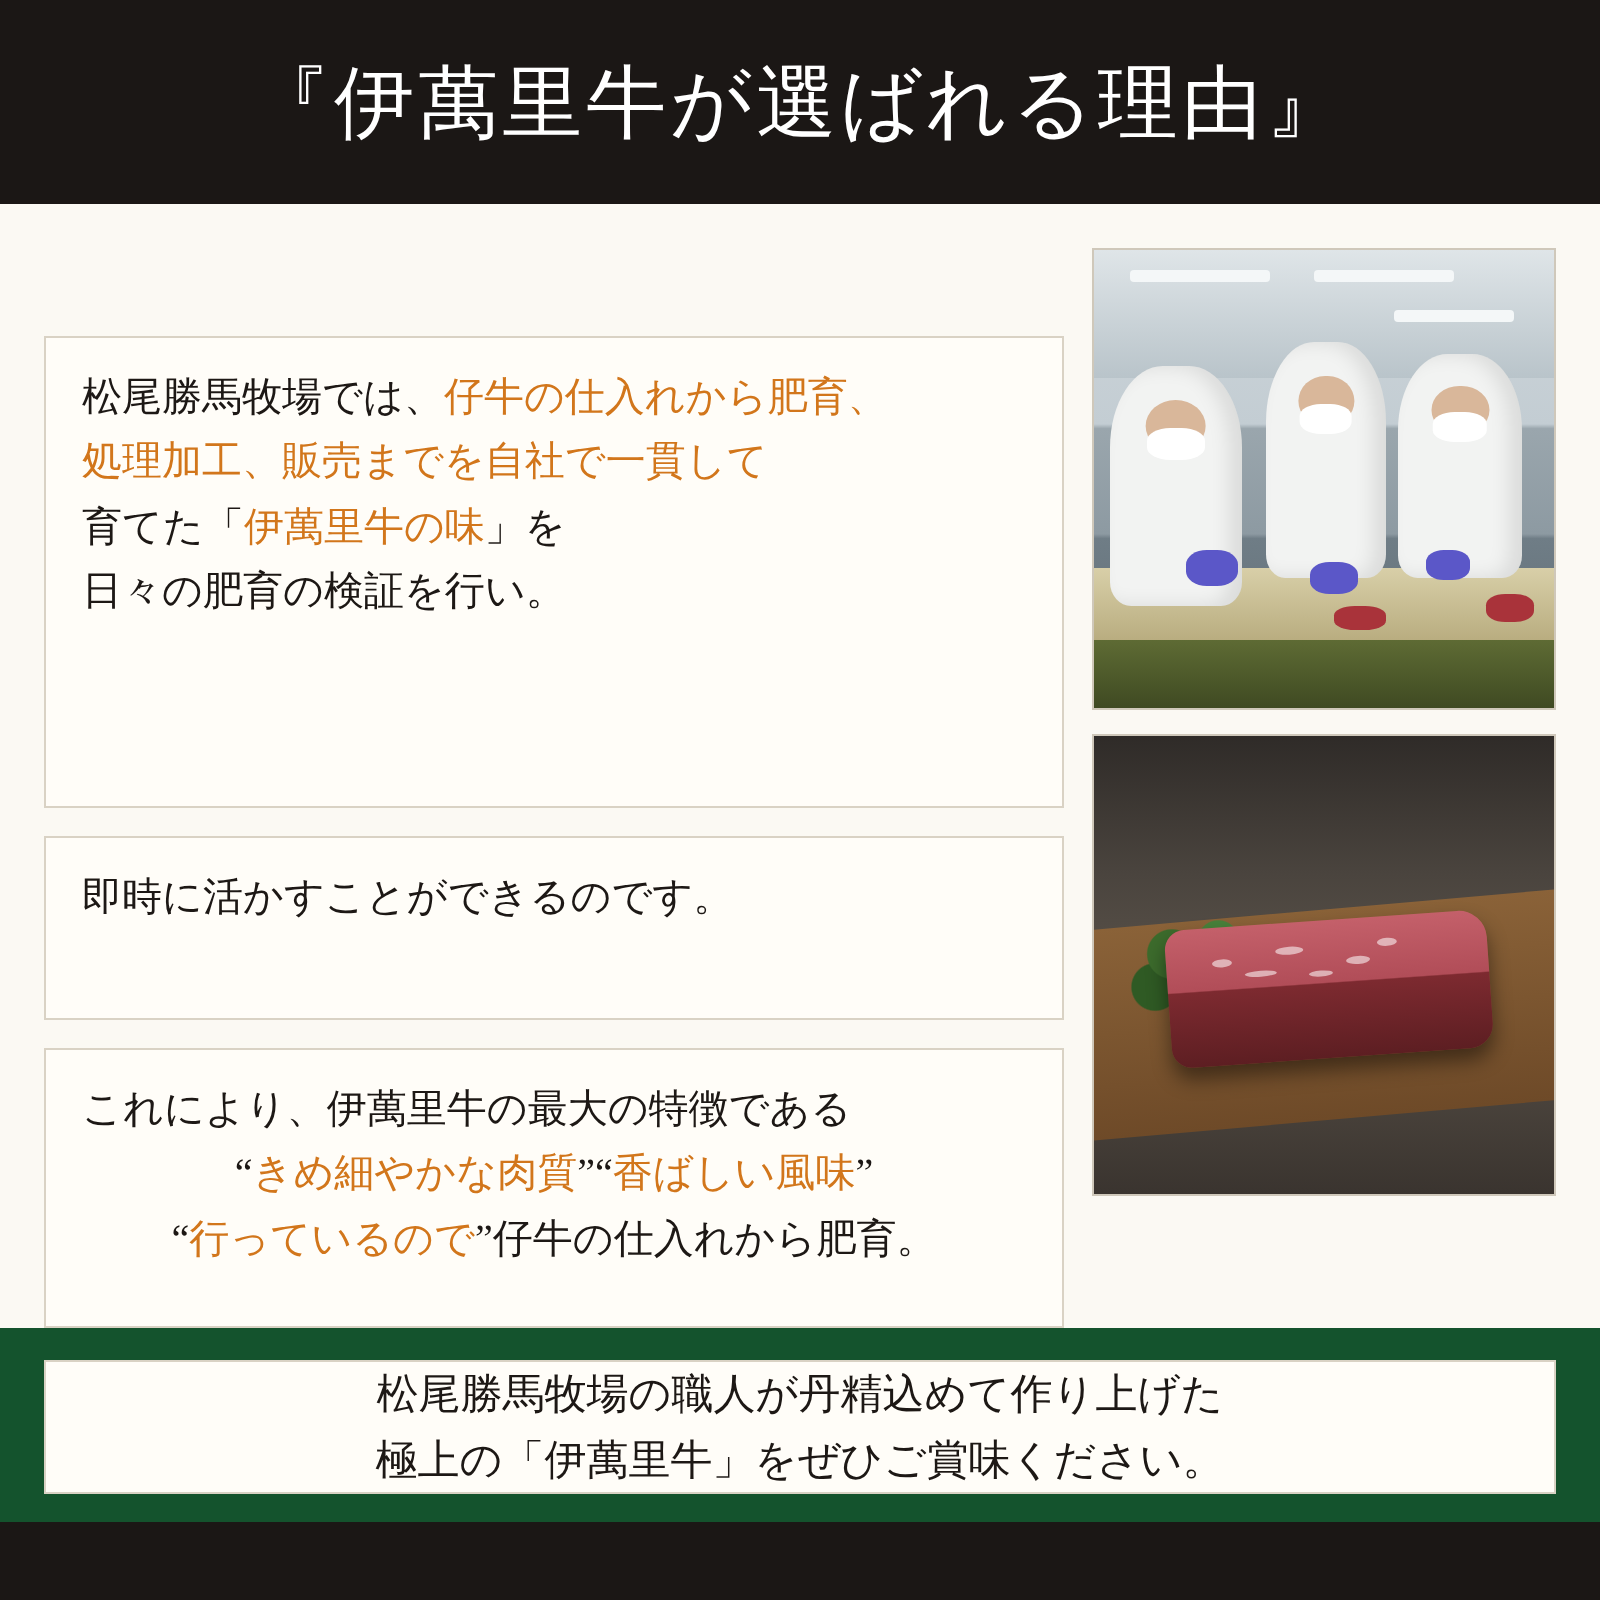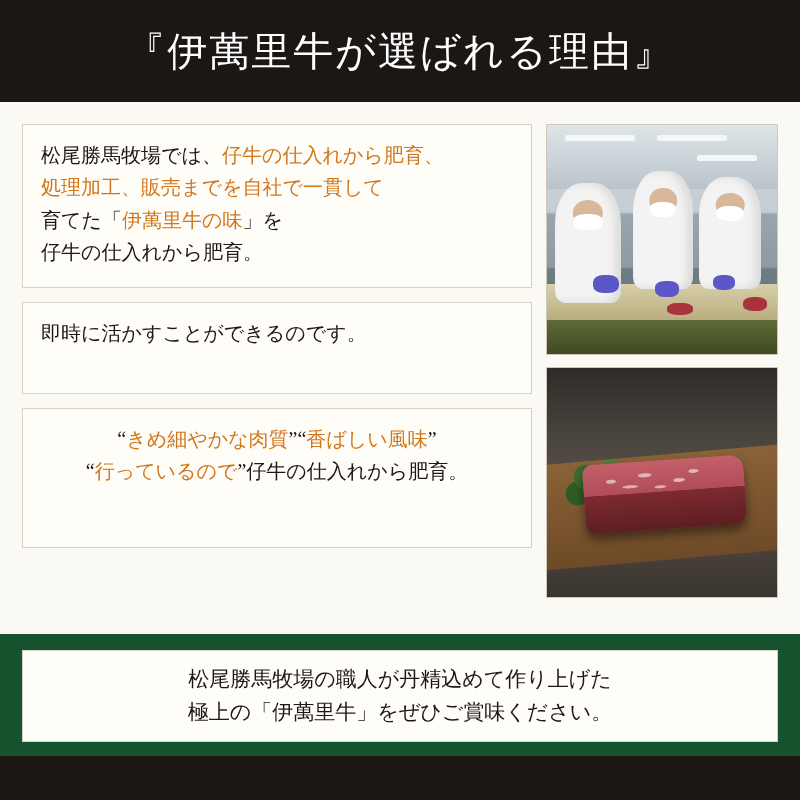--- a/index.html
+++ b/index.html
@@ -97,21 +97,21 @@
     padding: 14px 18px 16px 18px;
     line-height: 1.62;
     font-size: 20px;
     color: #1d1815;
   }
   .text-card p {
     margin: 0;
   }
   .hl-orange { color: #d2761b; }
 
-  .card1 { height: 164px; }
+  .card1 { height: 236px; margin-top: 44px; }
   .card2 { height: 92px; }
   .card3 { height: 140px; }
 
   .card3 .center-line {
     text-align: center;
   }
 
   
   .photo {
     width: 232px;
@@ -239,31 +239,34 @@
           <p>
             <span>松尾勝馬牧場では、</span><span class="hl-orange">仔牛の仕入れから肥育、</span>
           </p>
           <p>
             <span class="hl-orange">処理加工、販売までを自社で一貫して</span>
           </p>
           <p>
             <span>育てた「</span><span class="hl-orange">伊萬里牛の味</span><span>」を</span>
           </p>
           <p>
-            <span>仔牛の仕入れから肥育。</span>
+            <span>日々の肥育の検証を行い。</span>
           </p>
         </div>
 
         <div class="text-card card2">
           <p>
             <span>即時に活かすことができるのです。</span>
           </p>
         </div>
 
         <div class="text-card card3">
+          <p>
+            <span>これにより、伊萬里牛の最大の特徴である</span>
+          </p>
           <p class="center-line">
             <span>“</span><span class="hl-orange">きめ細やかな肉質</span><span>”“</span><span class="hl-orange">香ばしい風味</span><span>”</span>
           </p>
           <p class="center-line">
             <span>“</span><span class="hl-orange">行っているので</span><span>”仔牛の仕入れから肥育。</span>
           </p>
         </div>
 
       </div>
 

